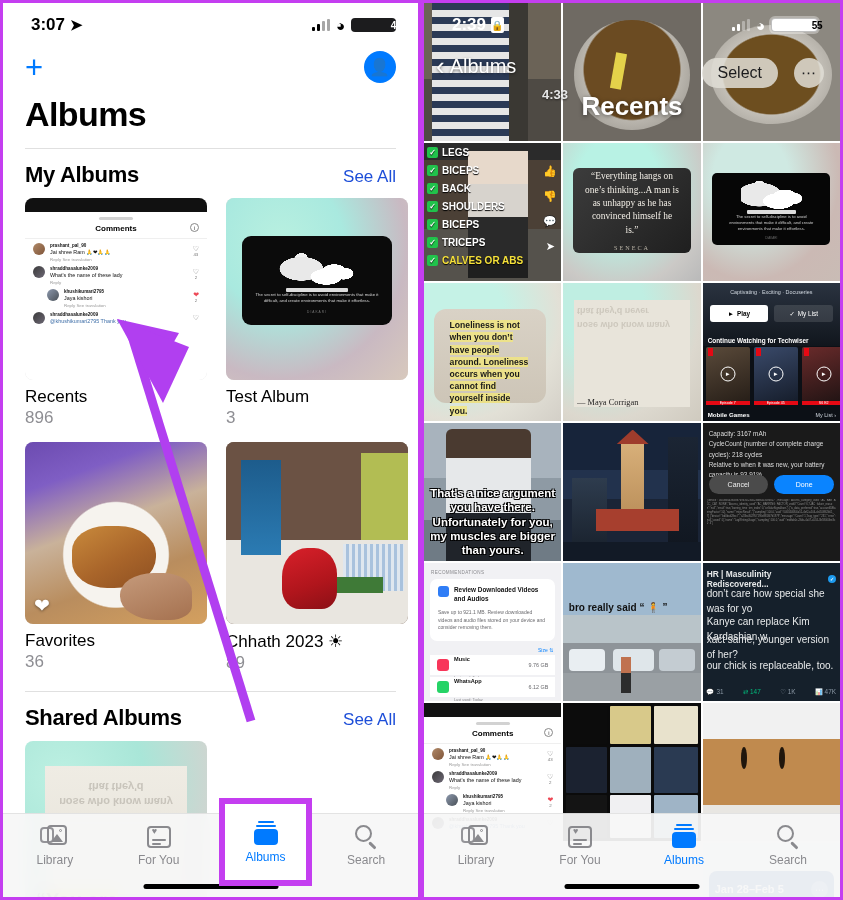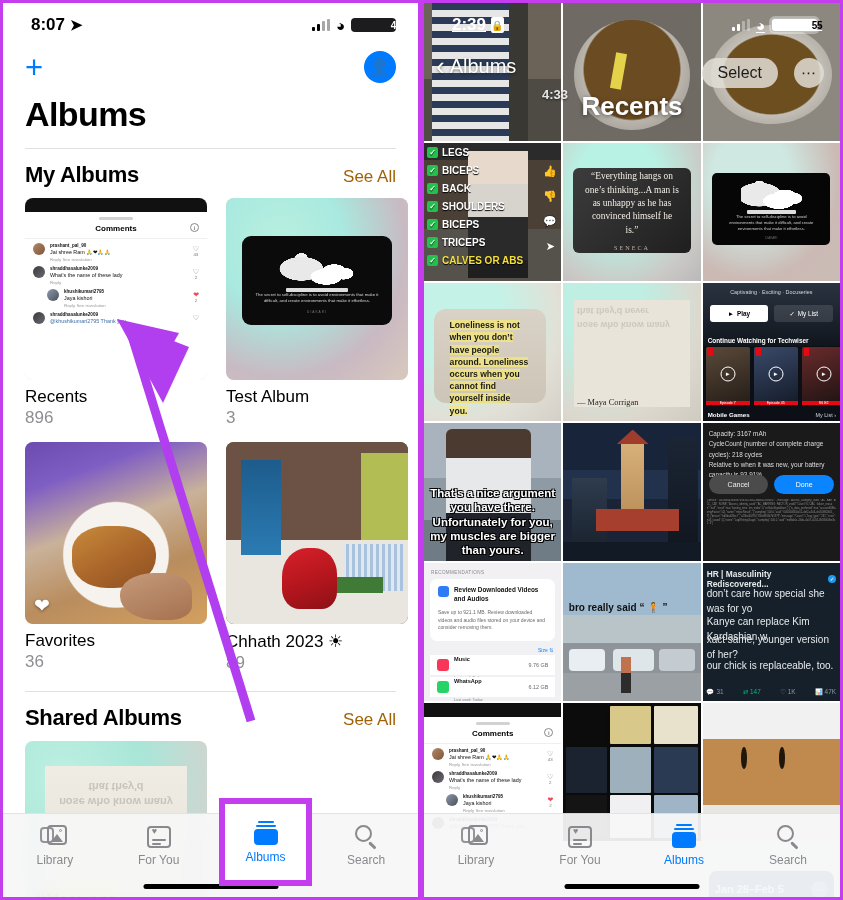--- a/index.html
+++ b/index.html
@@ -32,21 +32,21 @@
     height: 44px;
     display: flex;
     align-items: center;
     justify-content: space-between;
     padding: 0 22px 0 28px;
     font-size: 17px;
     font-weight: bold;
     color: #000;
     z-index: 5;
   }
-  .statusbar.onphoto { color: #fff; text-decoration: underline; }
+  .statusbar.onphoto { color: #fff; }
   .sb-left { display: flex; align-items: center; gap: 5px; }
   .sb-right { display: flex; align-items: center; gap: 6px; }
   .loc-arrow { font-size: 15px; transform: rotate(0deg); }
 
   
   .bars { display: flex; align-items: flex-end; gap: 2px; height: 12px; }
   .bars i { display: block; width: 3px; background: currentColor; border-radius: 1px; }
   .bars i:nth-child(1) { height: 4px; }
   .bars i:nth-child(2) { height: 7px; }
   .bars i:nth-child(3) { height: 10px; opacity: .35; }
@@ -98,21 +98,21 @@
     padding: 8px 22px 14px;
     letter-spacing: -0.6px;
   }
   .hr { height: 1px; background: #e0e0e0; margin: 0 22px; }
 
   .sec-head {
     display: flex; align-items: baseline; justify-content: space-between;
     padding: 13px 22px 10px;
   }
   .sec-title { font-size: 22px; font-weight: bold; color: #000; letter-spacing: -0.3px; }
-  .see-all { font-size: 17px; color: #a16207; cursor: pointer; }
+  .see-all { font-size: 17px; color: #1d4ed8; cursor: pointer; }
 
   
   .album-grid {
     display: grid;
     grid-template-columns: 182px 182px 182px;
     column-gap: 19px;
     padding: 0 22px;
   }
   .album-cell { width: 182px; }
   .album-thumb {
@@ -503,21 +503,21 @@
 </style>
 </head>
 <body>
 
 <div class="stage">
 
   <div class="phone phone-left">
 
     <div class="statusbar">
       <div class="sb-left">
-        <span>8:07</span>
+        <span>3:07</span>
         <span class="loc-arrow">➤</span>
       </div>
       <div class="sb-right">
         <span class="bars">
             <i></i>
             <i></i>
             <i></i>
             <i></i>
           </span>
         <span class="wifi">◕</span>

